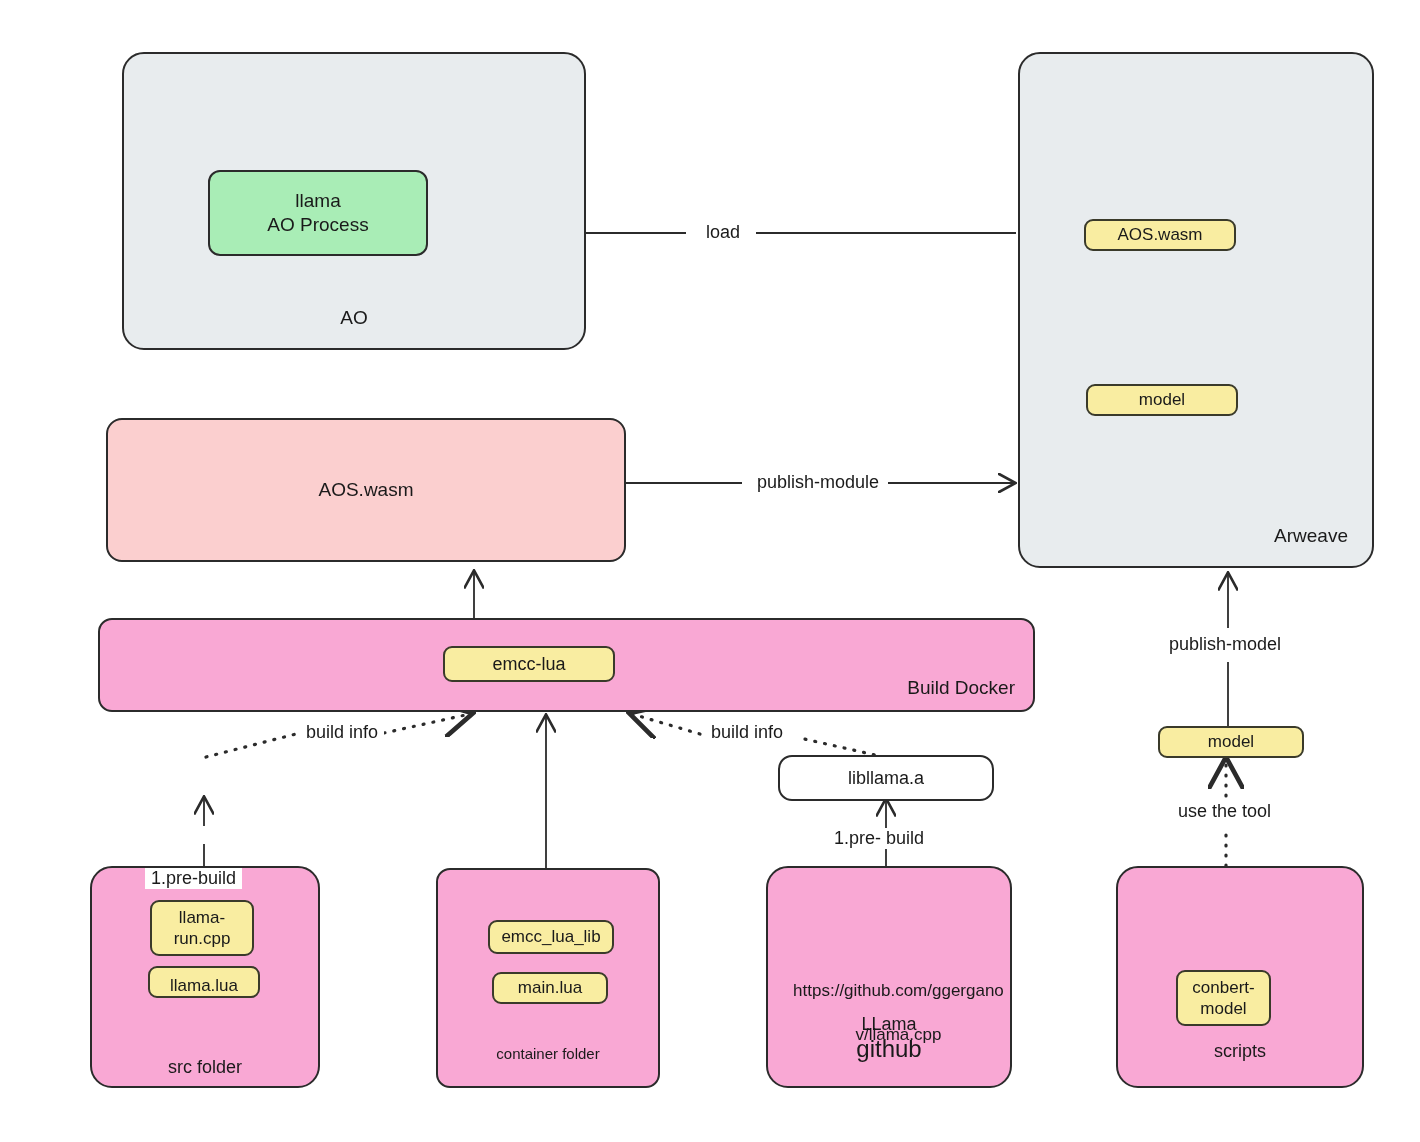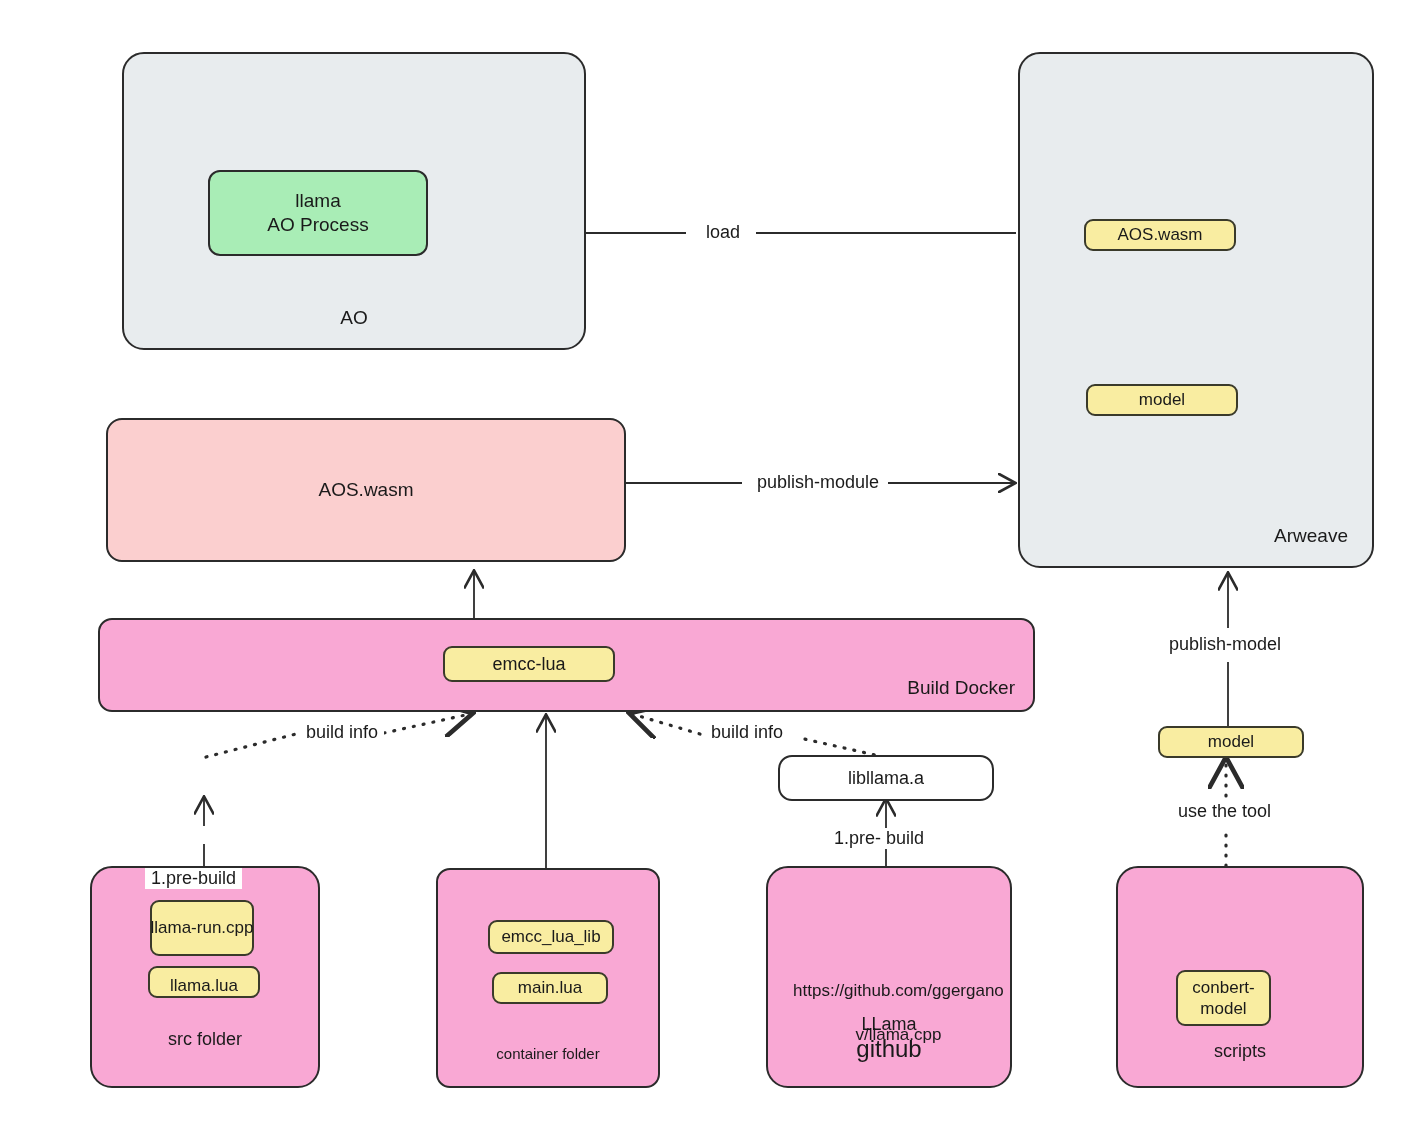--- a/index.html
+++ b/index.html
@@ -109,23 +109,23 @@
   </div>
   <div class="node yellow" style="left:443px;top:646px;width:172px;height:36px;font-size:18px;">
       <span>emcc-lua</span>
     </div>
 
   <div class="node white" style="left:778px;top:755px;width:216px;height:46px;font-size:18px;">
       <span>libllama.a</span>
     </div>
 
   <div class="node container-node blue" style="left:90px;top:866px;width:230px;height:222px;">
-    <div class="lbl-bottom" style="bottom:36px;font-size:18px;">src folder</div>
+    <div class="lbl-bottom" style="bottom:8px;font-size:18px;">src folder</div>
   </div>
-  <div class="node yellow" style="left:150px;top:900px;width:104px;height:56px;flex-direction:row;font-size:17px;">
+  <div class="node yellow" style="left:150px;top:900px;width:104px;height:56px;flex-direction:column;font-size:17px;">
     <span>llama-</span>
     <span>run.cpp</span>
   </div>
   <div class="node yellow" style="left:148px;top:966px;width:112px;height:32px;font-size:17px;align-items:flex-end;">
       <span>llama.lua</span>
     </div>
 
   <div class="node container-node blue" style="left:436px;top:868px;width:224px;height:220px;border-radius:14px;">
     <div class="lbl-bottom" style="bottom:22px;font-size:15px;">container folder</div>
   </div>

